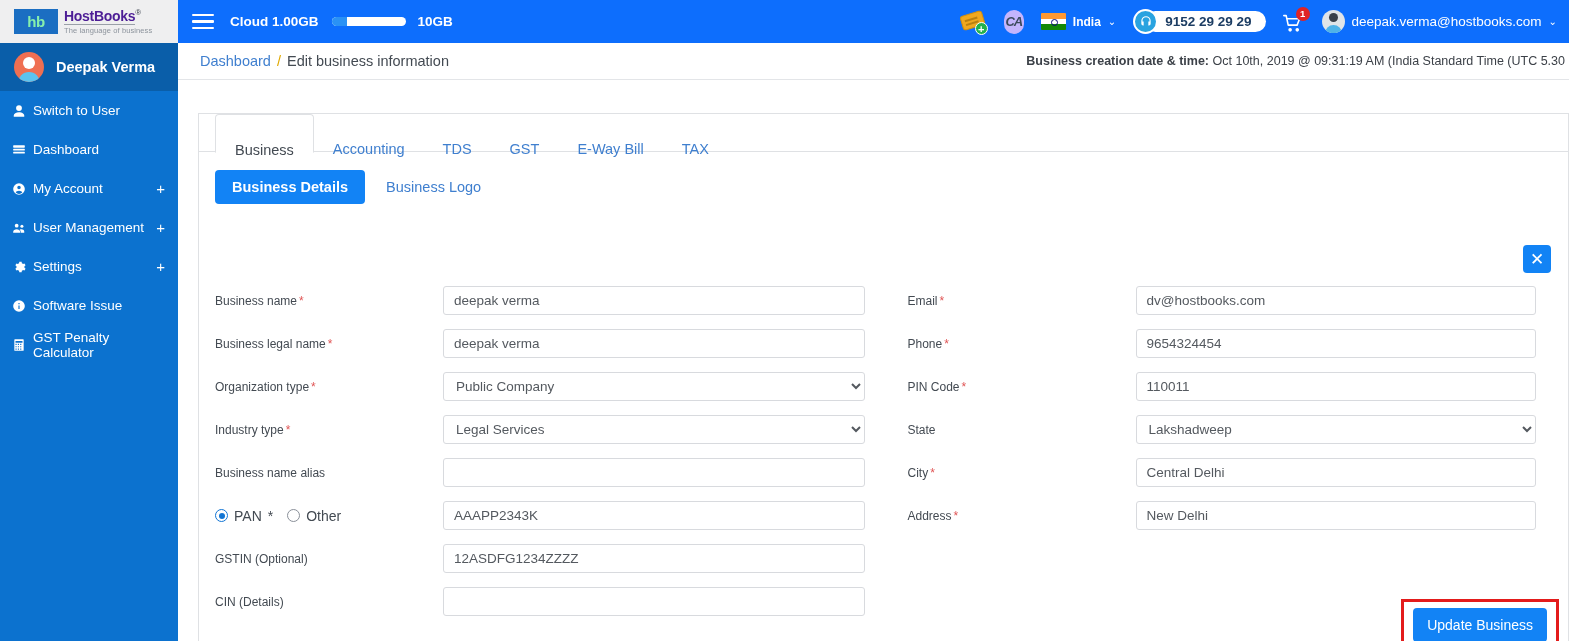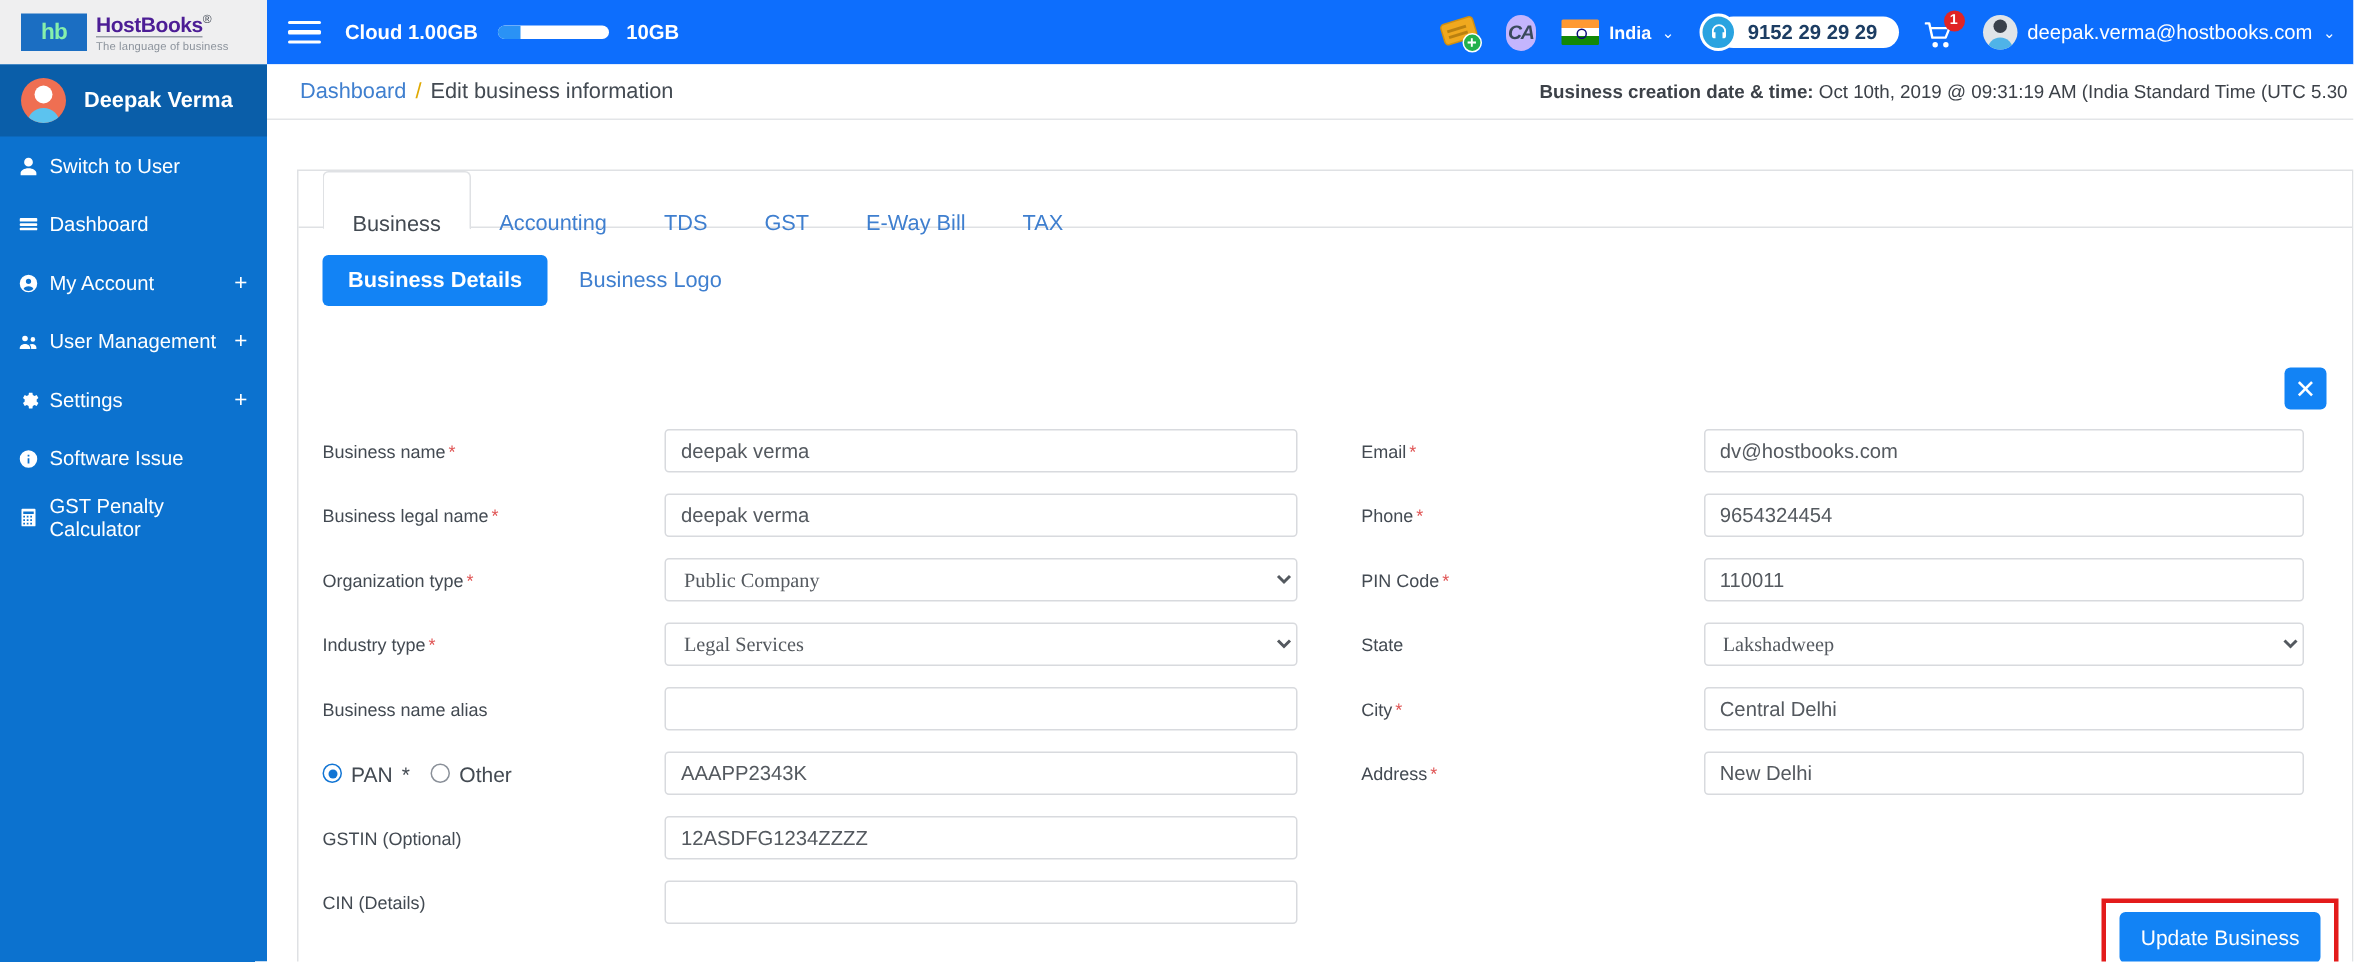--- a/index.html
+++ b/index.html
@@ -205,21 +205,21 @@
   .flabel .req { color: #e05555; margin-left: 2px; }
   .fctl { flex: 1; }
   .fctl input[type=text] {
     width: 100%; height: 29px; border: 1px solid #d8dade; border-radius: 3px;
     padding: 0 10px; font-size: 13.5px; color: #54595f;
     font-family: "Liberation Sans", sans-serif; background: #fff;
   }
   .fctl select {
     width: 100%; height: 29px; border: 1px solid #d8dade; border-radius: 3px;
     padding: 0 8px; font-size: 13.5px; color: #54595f;
-    font-family: Liberation Serif, serif; background: #fff;
+    font-family: Liberation Sans, sans-serif; background: #fff;
   }
   .radio-label { display: flex; align-items: center; gap: 6px; width: 228px; flex: none; font-size: 14px; color: #434a52; }
   .rad {
     width: 13px; height: 13px; border-radius: 50%; border: 1px solid #8a9099;
     display: inline-block; position: relative; flex: none; background: #fff;
   }
   .rad.on { border: 1px solid #1275d4; }
   .rad.on::after {
     content: ""; position: absolute; left: 2.5px; top: 2.5px; width: 6px; height: 6px;
     border-radius: 50%; background: #1275d4;

